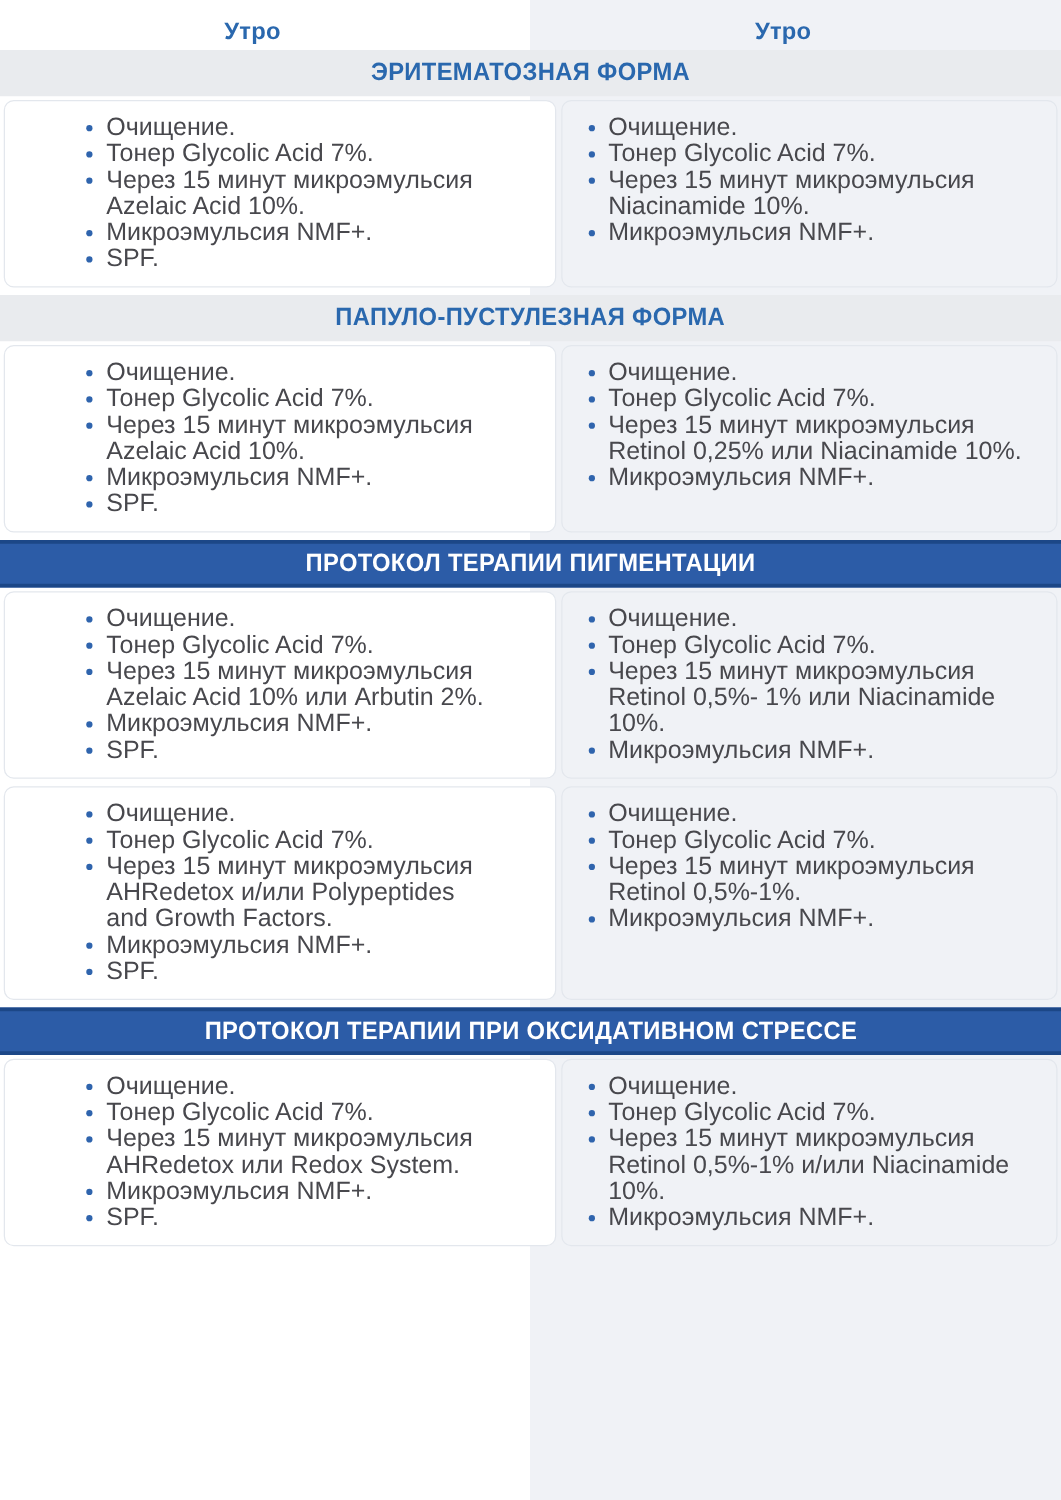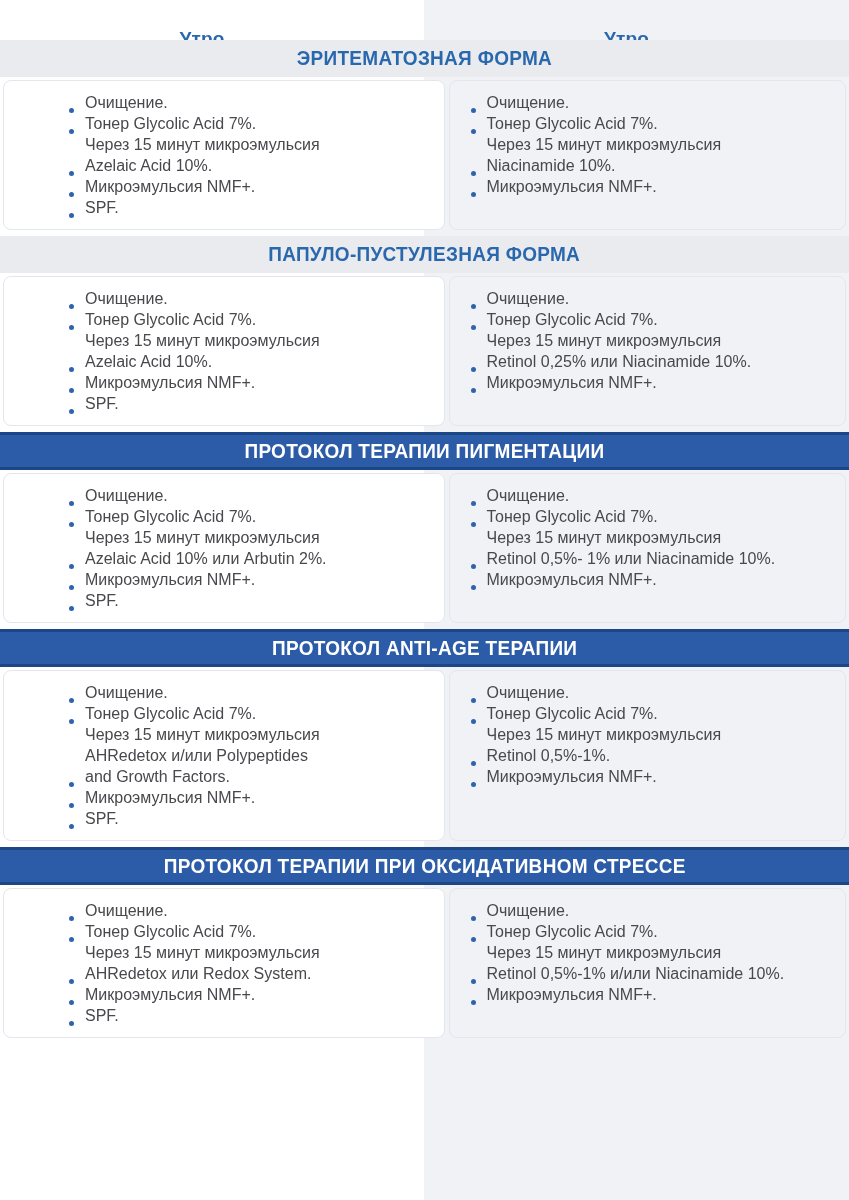--- a/index.html
+++ b/index.html
@@ -9,21 +9,21 @@
     font-family: "Liberation Sans", "DejaVu Sans", sans-serif;
     position: relative; overflow: hidden; background: #ffffff;
   }
   .bg { position: absolute; inset: 0; display: flex; z-index: 0; }
   .bg-left { width: 424px; background: #ffffff; }
   .bg-right { flex: 1; background: var(--evening-bg, #f0f2f6); }
 
   .content { position: relative; z-index: 1; display: flex; flex-direction: column; height: 100%; }
 
   .col-header { display: flex; height: 37px; flex: none; }
-  .col-header .half { width: 404px; display: flex; align-items: flex-start; justify-content: center; margin-top: 28px; }
+  .col-header .half { width: 404px; display: flex; align-items: flex-end; justify-content: center; }
   .col-header .half.evening { flex: 1; width: auto; }
   .col-header .half span {
     font-size: 19px; font-weight: bold; color: var(--heading-blue, #2a68ae); letter-spacing: .2px;
   }
 
   .banner {
     flex: none; height: 38px; margin-top: 3px;
     background: var(--banner-bg, #2c5ca7);
     border-top: 3px solid var(--banner-border, #1c4787);
     border-bottom: 3px solid var(--banner-border, #1c4787);
@@ -46,21 +46,21 @@
 
   .content-row { flex: none; display: flex; gap: 4px; padding: 3px; }
   .card {
     flex: 1; border: 1px solid var(--card-border, #e3e7ed);
     border-radius: 8px; padding: 11px 10px;
   }
   .card.morning { background: #ffffff; padding-left: 64px; }
   .card.evening { background: var(--evening-bg, #f0f2f6); padding-left: 20px; }
 
   .steps { list-style: none; margin: 0; padding: 0; }
-  .step { display: flex; font-size: 16px; line-height: 21px; color: var(--body-text, #48484d); align-items: flex-end; }
+  .step { display: flex; font-size: 20px; line-height: 21px; color: var(--body-text, #48484d); }
   .dot {
     flex: none; width: 5px; height: 5px; border-radius: 50%;
     background: var(--bullet, #2f64ad); margin: 8px 11px 0 1px;
   }
   .step-text { white-space: pre-line; }
 
   .filler { flex: 1; }
 </style>
 </head>
 <body>
@@ -227,23 +227,20 @@
               <div class="step-text">Через 15 минут микроэмульсия
 Retinol 0,5%- 1% или Niacinamide 10%.</div>
             </li>
             <li class="step">
               <span class="dot"></span>
               <div class="step-text">Микроэмульсия NMF+.</div>
             </li>
           </ul>
         </div>
       </div>
-      <div class="banner">
-        <span class="banner-text">ПРОТОКОЛ ANTI-AGE ТЕРАПИИ</span>
-      </div>
       <div class="content-row">
         <div class="card morning">
           <ul class="steps">
             <li class="step">
               <span class="dot"></span>
               <div class="step-text">Очищение.</div>
             </li>
             <li class="step">
               <span class="dot"></span>
               <div class="step-text">Тонер Glycolic Acid 7%.</div>

